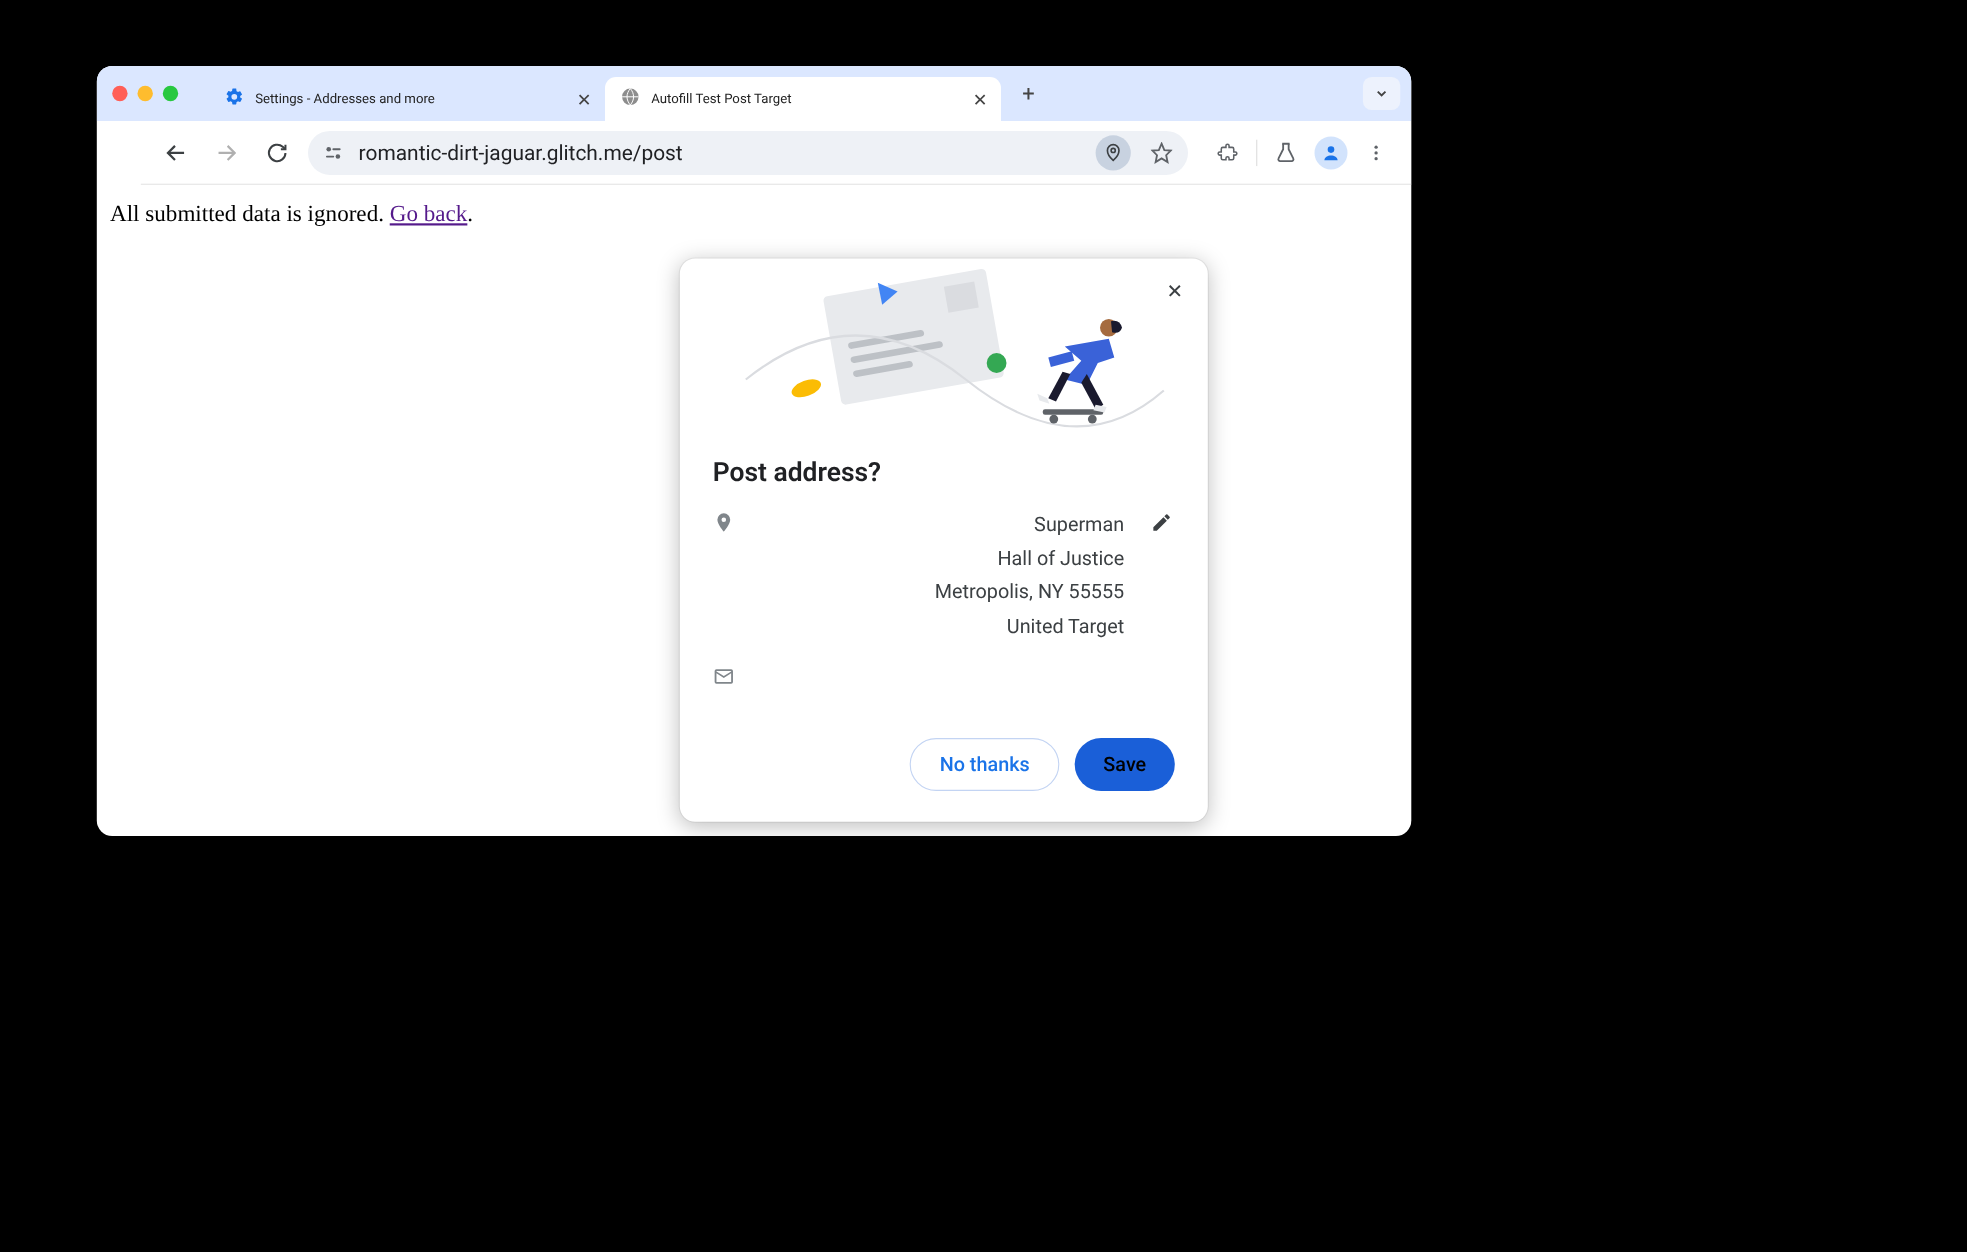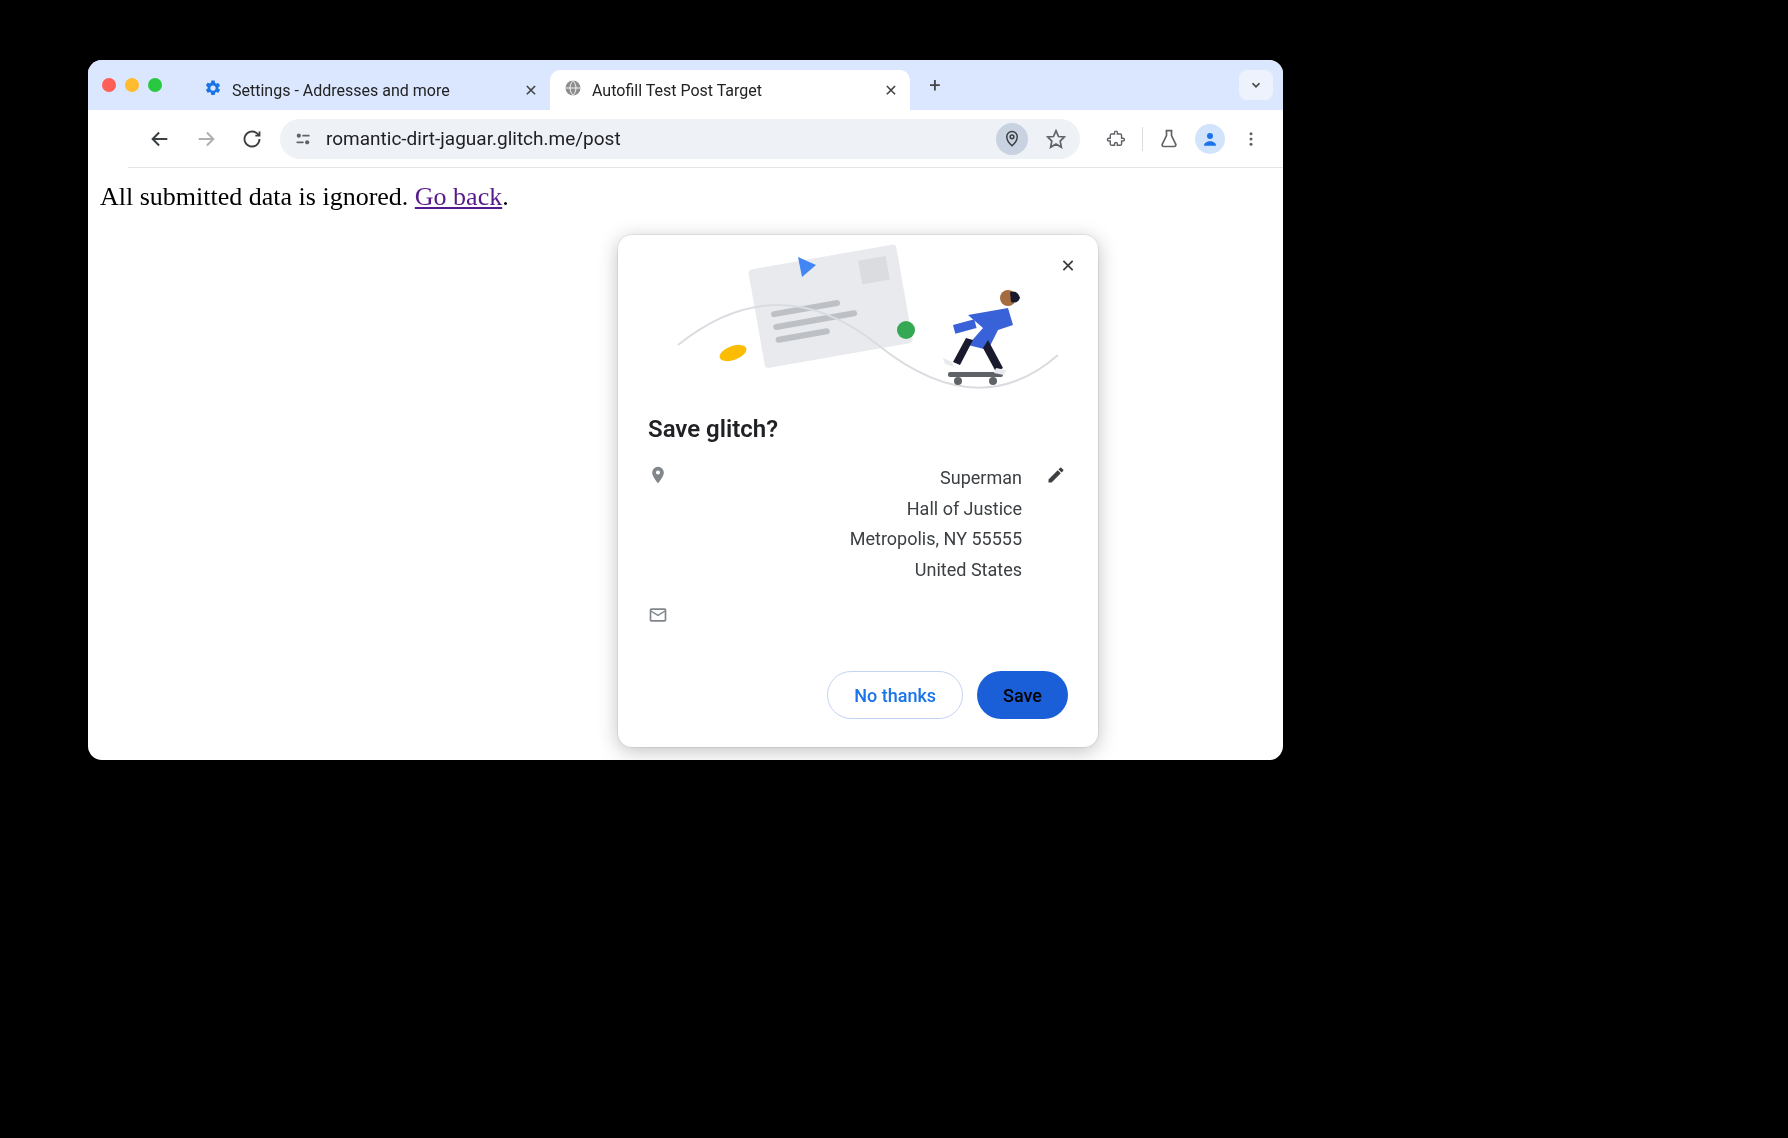--- a/index.html
+++ b/index.html
@@ -51,21 +51,21 @@
   .tab.inactive { width: 360px; }
   .tab.active {
     background: #fff;
     width: 360px;
   }
   .tab-title {
     white-space: nowrap;
     overflow: hidden;
     text-overflow: ellipsis;
     flex: 1;
-    font-size: 16px;
+    font-size: 12px;
     color: #222;
   }
   .tab-close {
     width: 18px; height: 18px;
     display:flex;align-items:center;justify-content:center;
     color:#444;
     font-size:16px;
     border-radius:50%;
   }
   .gear-icon { color:#1a73e8; }
@@ -147,21 +147,21 @@
   .divider { width:1px;height:24px;background:#ddd; }
   .avatar {
     width:30px;height:30px;border-radius:50%;
     background:#d2e3fc;
     display:flex;align-items:center;justify-content:center;
     color:#1a73e8;
   }
   .content {
     padding: 14px 12px;
     font-family: "Times New Roman", Times, serif;
-    font-size: 26px;
+    font-size: 21px;
     color: #000;
   }
   .content a { color: #551a8b; text-decoration: underline; }
   
   .dialog {
     position: absolute;
     left: 530px;
     top: 175px;
     width: 480px;
     background: #fff;
@@ -379,32 +379,32 @@
           <path d="M 25 50 L 12 75 L 5 72 L 18 48" fill="#1a1a2e"></path>
           <rect x="0" y="82" width="55" height="5" rx="2" fill="#5f6368"></rect>
           <circle cx="10" cy="91" r="4" fill="#5f6368"></circle>
           <circle cx="45" cy="91" r="4" fill="#5f6368"></circle>
           <path d="M 48 78 L 58 80 L 56 85 L 46 83" fill="#e8eaed"></path>
           <path d="M 4 72 L -5 68 L -3 74 L 6 77" fill="#e8eaed"></path>
         </g>
       </svg>
     </div>
     <div class="dialog-body">
-      <div class="dialog-title">Save glitch?</div>
+      <div class="dialog-title">Post address?</div>
       <div class="info-row">
         <span class="info-icon">
           <svg width="20" height="20" viewBox="0 0 24 24" fill="currentColor">
               <path d="M12 2a7 7 0 0 0-7 7c0 5 7 13 7 13s7-8 7-13a7 7 0 0 0-7-7zm0 9.5A2.5 2.5 0 1 1 14.5 9 2.5 2.5 0 0 1 12 11.5z"></path>
             </svg>
         </span>
         <div class="info-text">
           <div>Superman</div>
           <div>Hall of Justice</div>
           <div>Metropolis, NY 55555</div>
-          <div>United States</div>
+          <div>United Target</div>
         </div>
         <span class="edit-btn">
           <svg width="20" height="20" viewBox="0 0 24 24" fill="currentColor">
               <path d="M3 17.25V21h3.75l11-11-3.75-3.75zM20.71 7.04a1 1 0 0 0 0-1.41l-2.34-2.34a1 1 0 0 0-1.41 0L15 5.25 18.75 9z"></path>
             </svg>
         </span>
       </div>
       <div class="info-row">
         <span class="info-icon">
           <svg width="20" height="20" viewBox="0 0 24 24" fill="currentColor">

